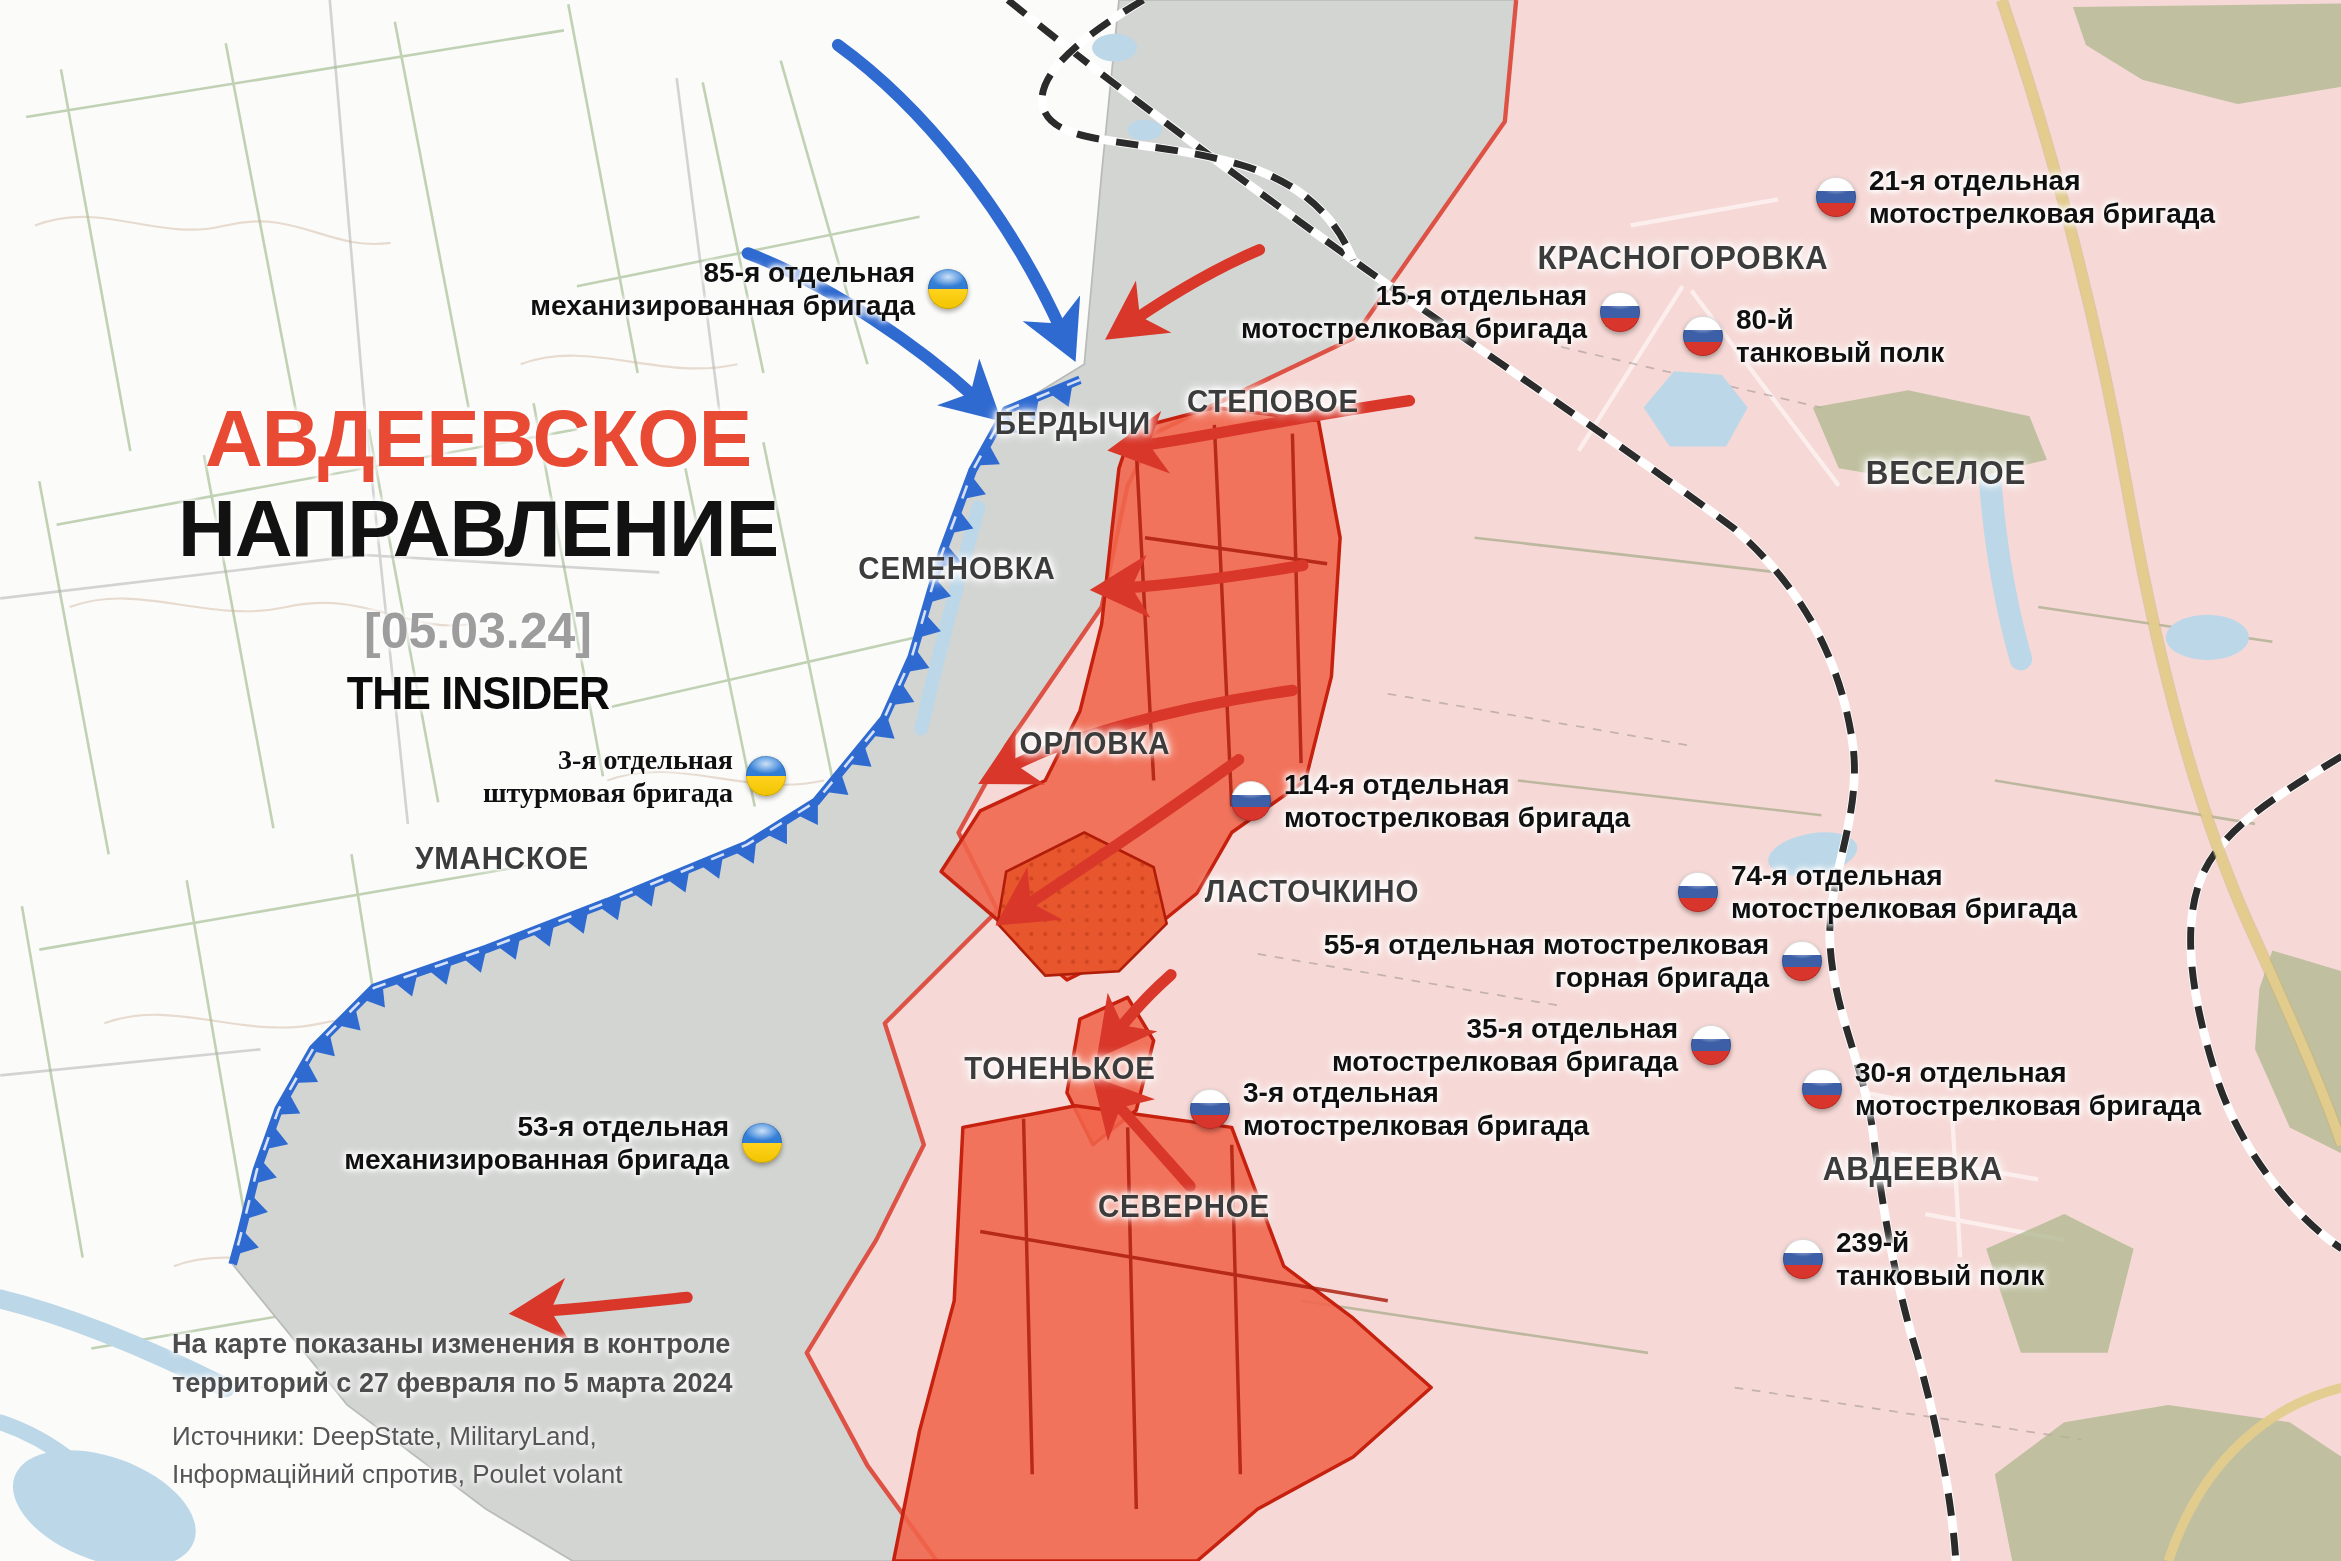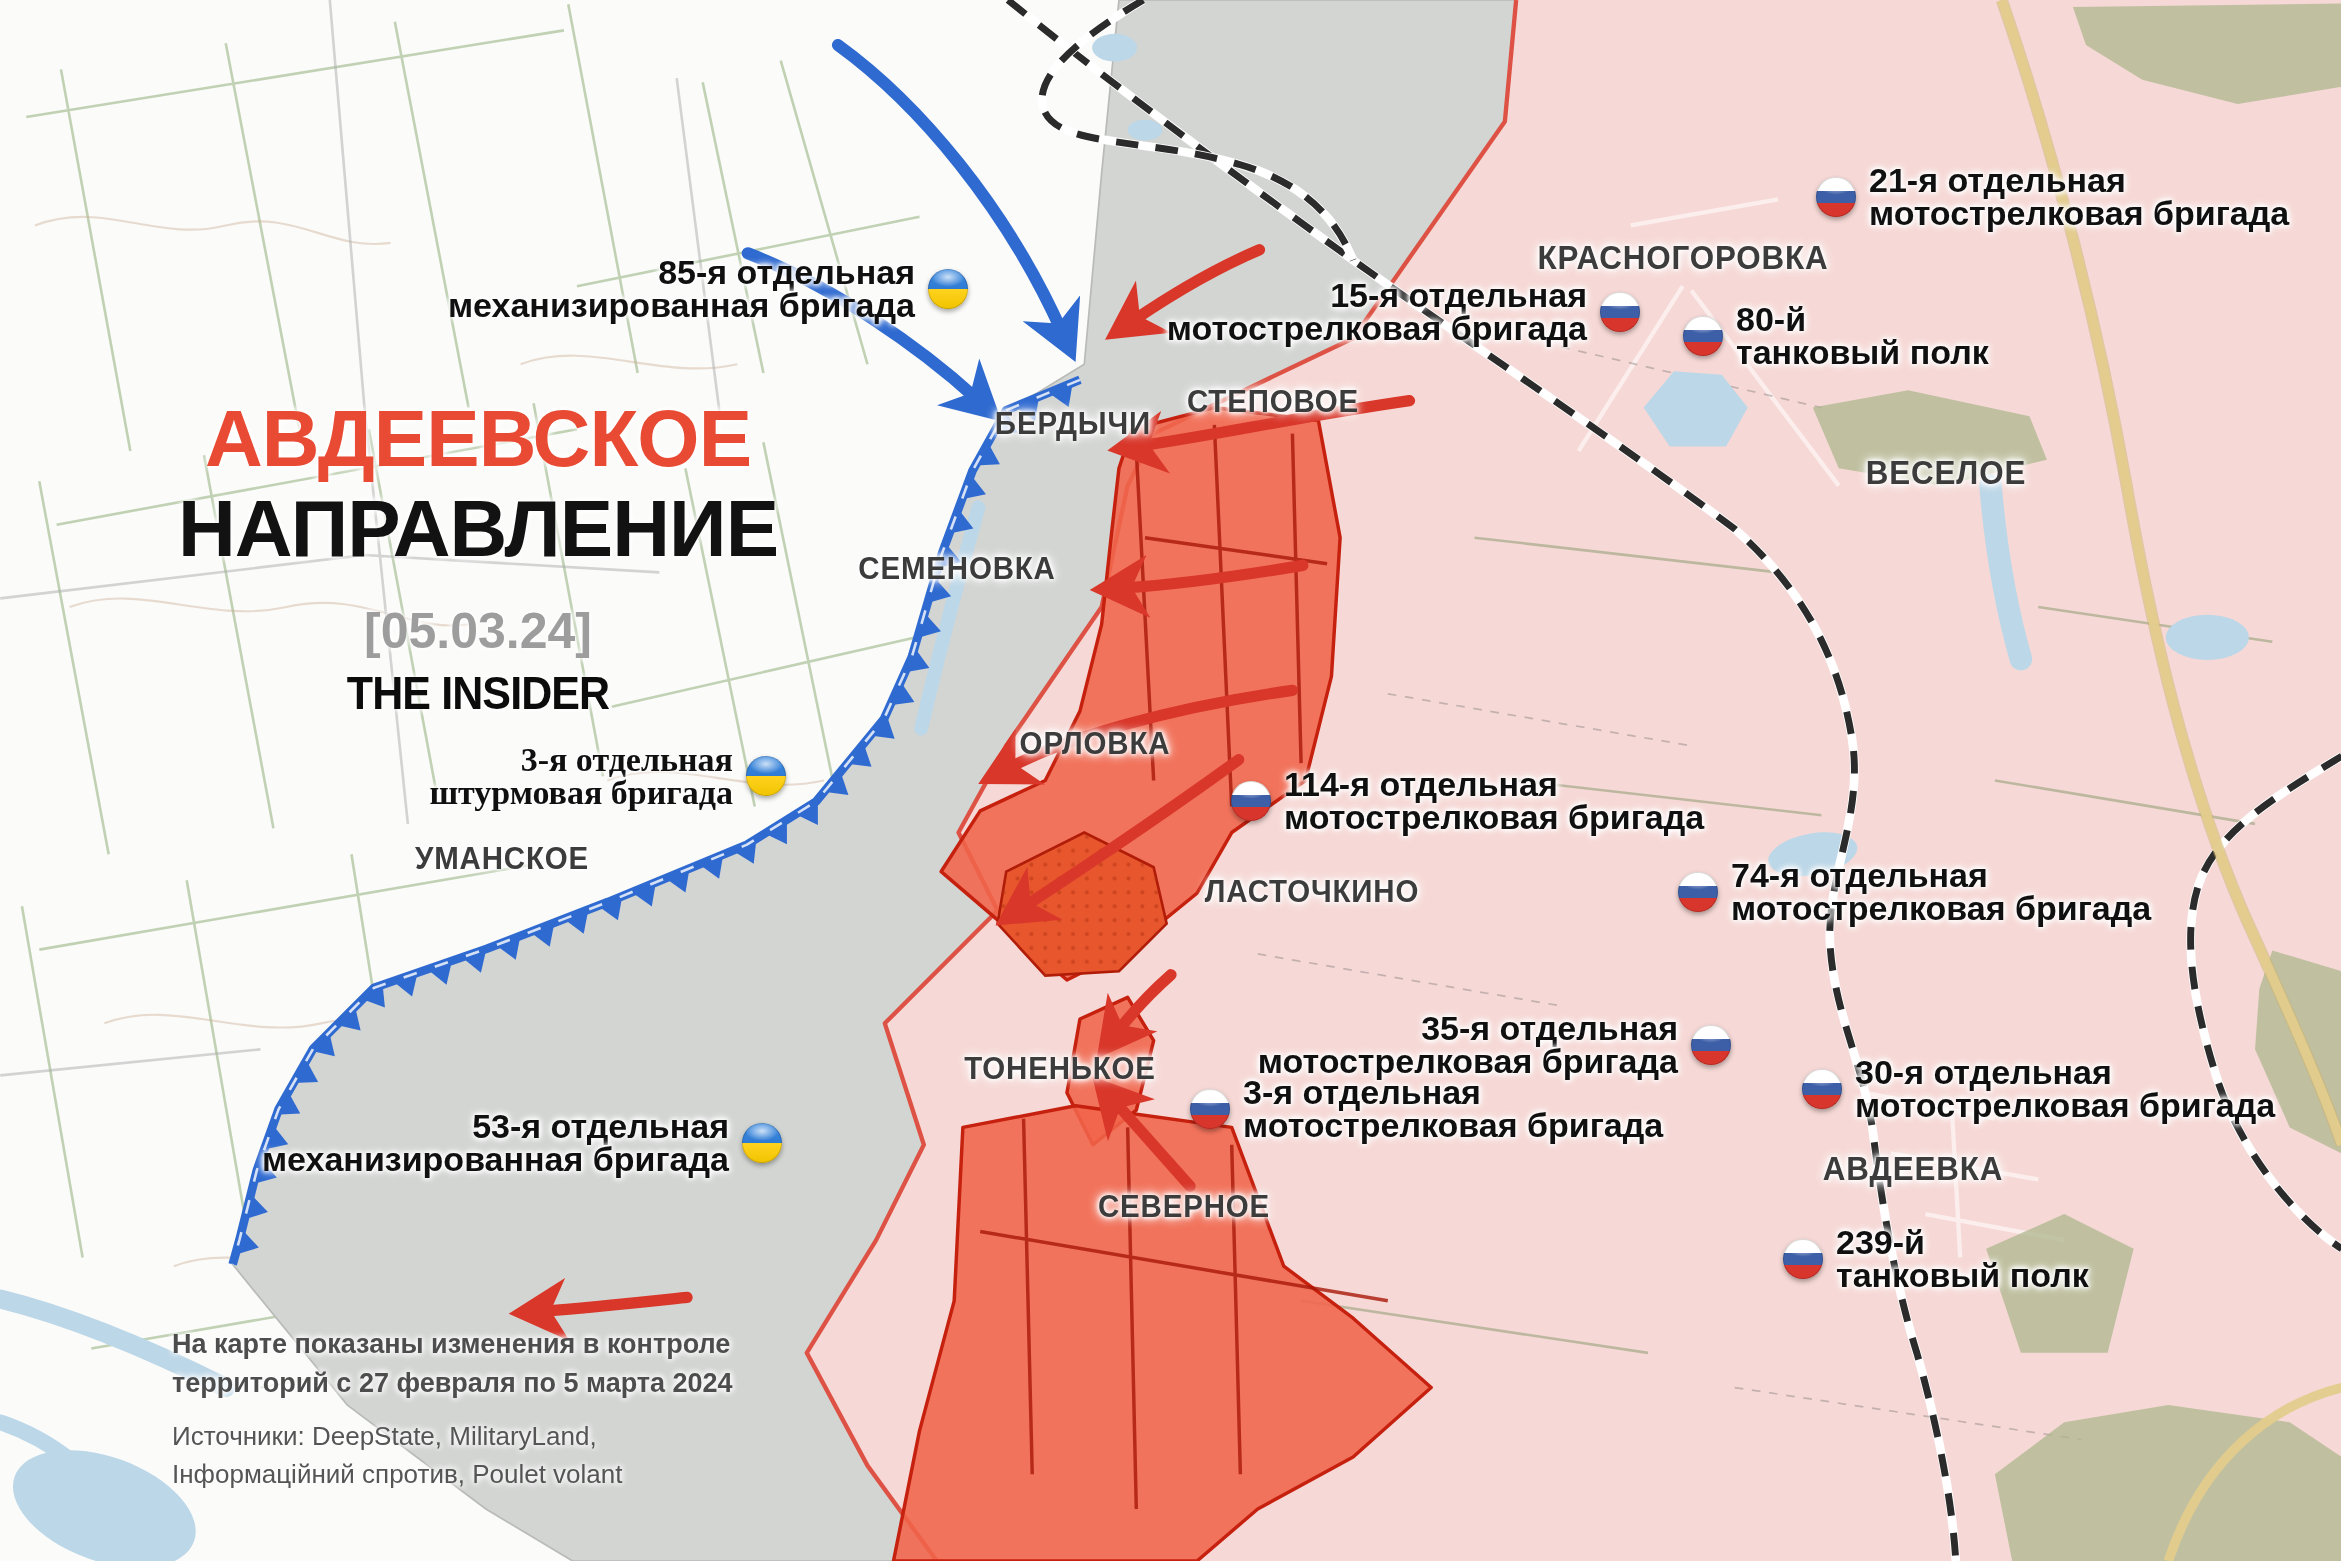--- a/index.html
+++ b/index.html
@@ -44,21 +44,21 @@
   .mk-red{fill:var(--attack-red);}
   .mk-blue{fill:var(--frontline-blue);}
 
   
   .place-label{
     position:absolute;transform:translate(-50%,-50%) scaleX(.95);
     font-weight:700;color:var(--label-dark);letter-spacing:0.9px;white-space:nowrap;
     text-shadow:0 0 6px #fff,0 0 6px #fff,0 0 10.4px #fff,0 0 10.4px #fff;
   }
   .unit{position:absolute;display:flex;align-items:center;gap:13px;transform:translateY(-50%);}
-  .unit-text{font-size:34px;font-weight:600;color:var(--unit-dark);line-height:33px;white-space:nowrap;
+  .unit-text{font-size:28px;font-weight:600;color:var(--unit-dark);line-height:33px;white-space:nowrap;
     text-shadow:0 0 5.2px #fff,0 0 5.2px #fff,0 0 8.7px #fff,0 0 8.7px #fff;}
   .unit-text.align-right{text-align:right;}
   .flag{position:relative;width:40px;height:40px;border-radius:50%;flex:0 0 40px;
     box-shadow:0 2.6px 5.2px rgba(0,0,0,.35), inset 0 0 0 0.9px rgba(0,0,0,.18);}
   .flag::after{content:"";position:absolute;inset:0;border-radius:50%;
     background:radial-gradient(ellipse 60% 35% at 50% 20%, rgba(255,255,255,.75), rgba(255,255,255,0) 70%);}
   .flag.ua{background:linear-gradient(180deg,var(--ua-blue) 0%,#2f7bd4 49%,var(--ua-yellow) 51%,#f0c400 100%);}
   .flag.ru{background:linear-gradient(180deg,#ffffff 0%,#ffffff 34%,var(--ru-blue) 34%,var(--ru-blue) 66%,var(--ru-red) 66%,var(--ru-red) 100%);}
 
   #title-block{position:absolute;left:178px;top:395px;text-align:center;}
@@ -266,20 +266,27 @@
           <div>мотострелковая бригада</div>
         </div>
       </div>
       <div class="unit" style="top: 892px; left: 1678px;">
         <span class="flag ru"></span>
         <div class="unit-text">
           <div>74-я отдельная</div>
           <div>мотострелковая бригада</div>
         </div>
       </div>
+      <div class="unit" style="top: 961px; right: 520px;">
+        <div class="unit-text align-right">
+          <div>55-я отдельная мотострелковая</div>
+          <div>горная бригада</div>
+        </div>
+        <span class="flag ru"></span>
+      </div>
       <div class="unit" style="top: 1045px; right: 611px;">
         <div class="unit-text align-right">
           <div>35-я отдельная</div>
           <div>мотострелковая бригада</div>
         </div>
         <span class="flag ru"></span>
       </div>
       <div class="unit" style="top: 1089px; left: 1802px;">
         <span class="flag ru"></span>
         <div class="unit-text">

